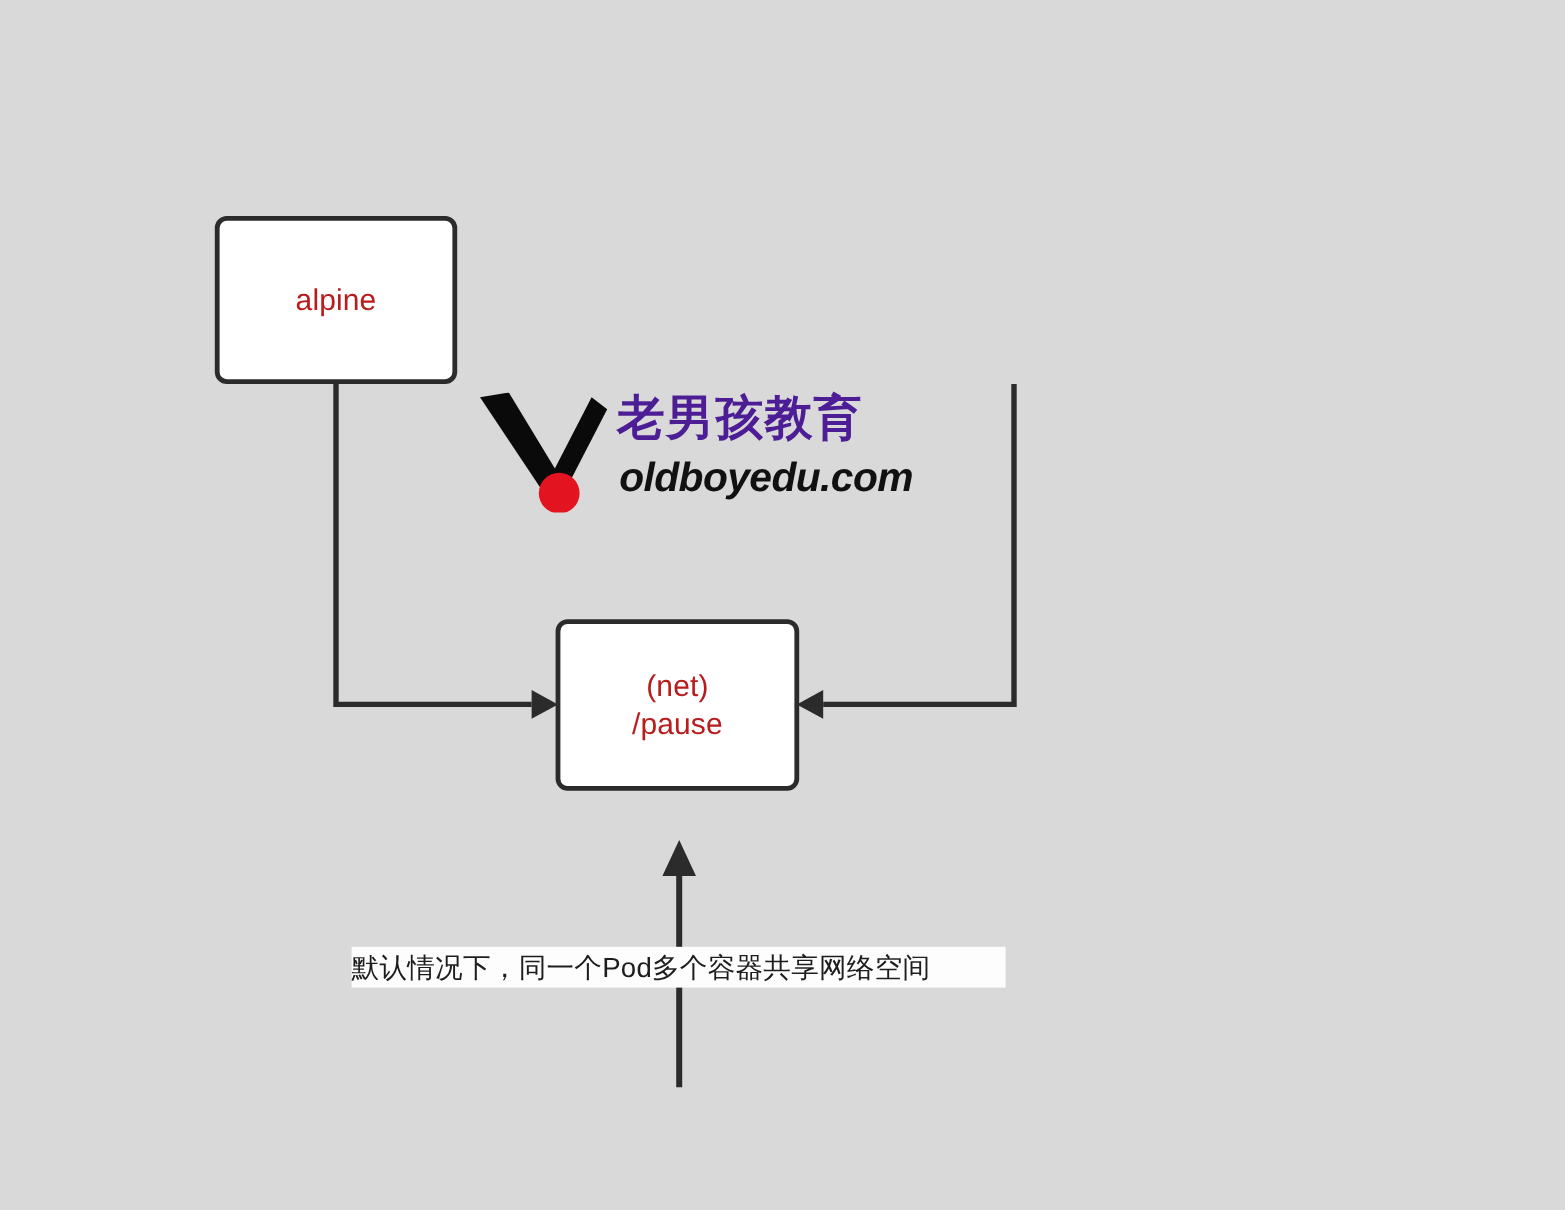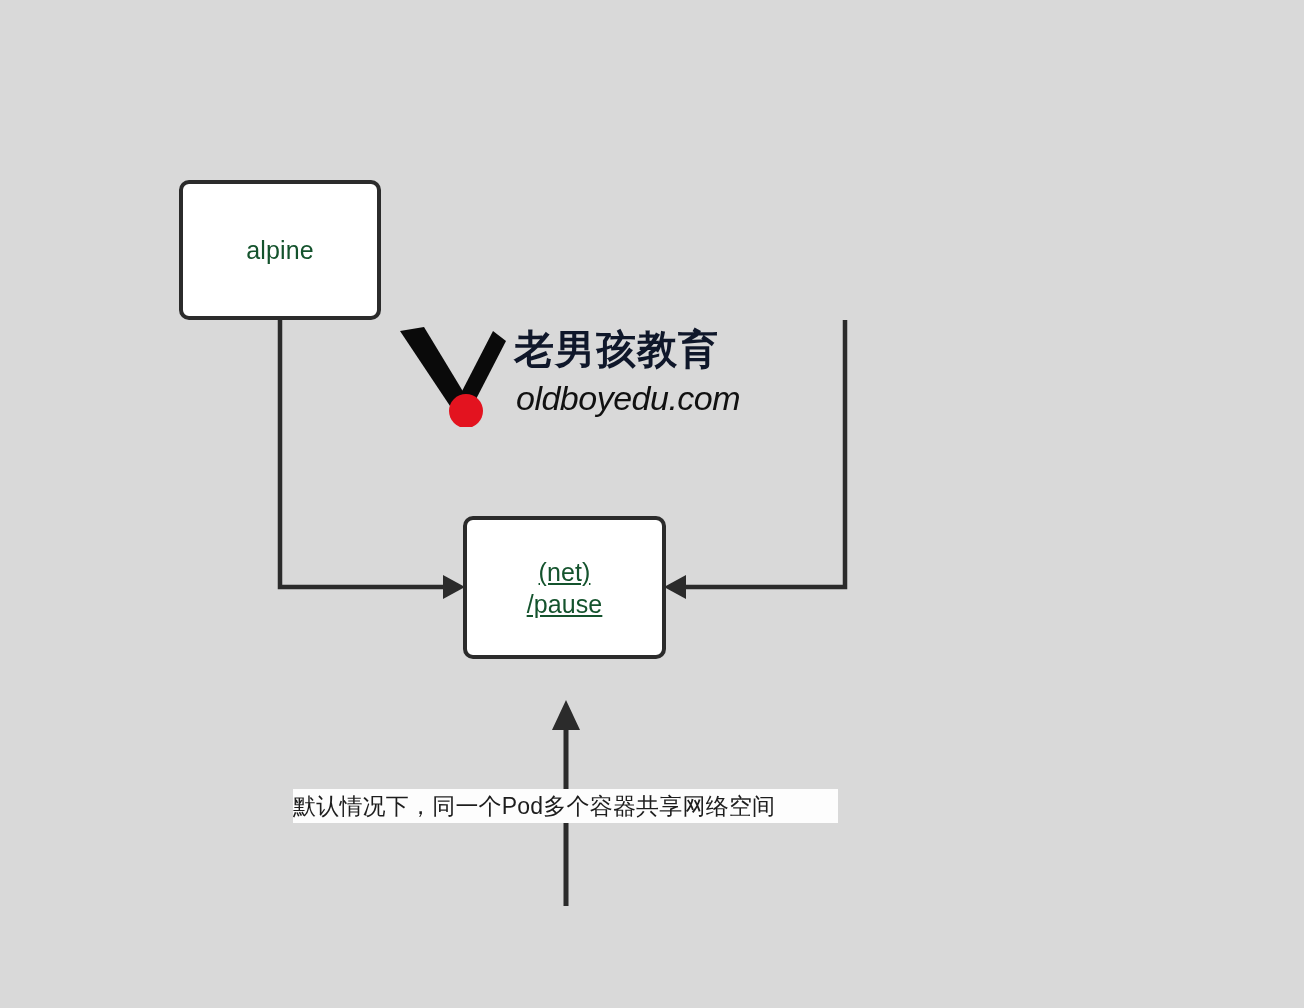--- a/index.html
+++ b/index.html
@@ -33,21 +33,21 @@
   .node {
     position: absolute;
     background: #ffffff;
     border: 4px solid #2b2b2b;
     border-radius: 10px;
     box-sizing: border-box;
     display: flex;
     align-items: center;
     justify-content: center;
     text-align: center;
-    color: #14532d;
+    color: #b91c1c;
     line-height: 1.28;
   }
   .node-label {
     font-size: 25px;
     letter-spacing: 0.1px;
     white-space: pre-line;
   }
   #node-alpine {
     left: 179px;
     top: 180px;
@@ -58,21 +58,20 @@
     left: 744px;
     top: 180px;
     width: 202px;
     height: 140px;
   }
   #node-pause {
     left: 463px;
     top: 516px;
     width: 203px;
     height: 143px;
-    text-decoration: underline;
   }
   
   #annotation {
     position: absolute;
     left: 293px;
     top: 789px;
     width: 545px;
     height: 34px;
     background: #fdfdfd;
     display: flex;
@@ -108,31 +107,31 @@
     top: 2px;
     width: 224px;
     height: 100px;
   }
   .logo-cn {
     position: absolute;
     left: 0;
     top: 0;
     font-size: 40px;
     font-weight: bold;
-    color: #0f172a;
+    color: #4c1d95;
     letter-spacing: 1px;
     line-height: 1;
     white-space: nowrap;
   }
   .logo-en {
     position: absolute;
     left: 2px;
     top: 52px;
     font-size: 34px;
-    font-weight: normal;
+    font-weight: bold;
     font-style: italic;
     color: #111111;
     letter-spacing: -0.5px;
     line-height: 1;
     white-space: nowrap;
   }
 </style>
 </head>
 <body>
 

